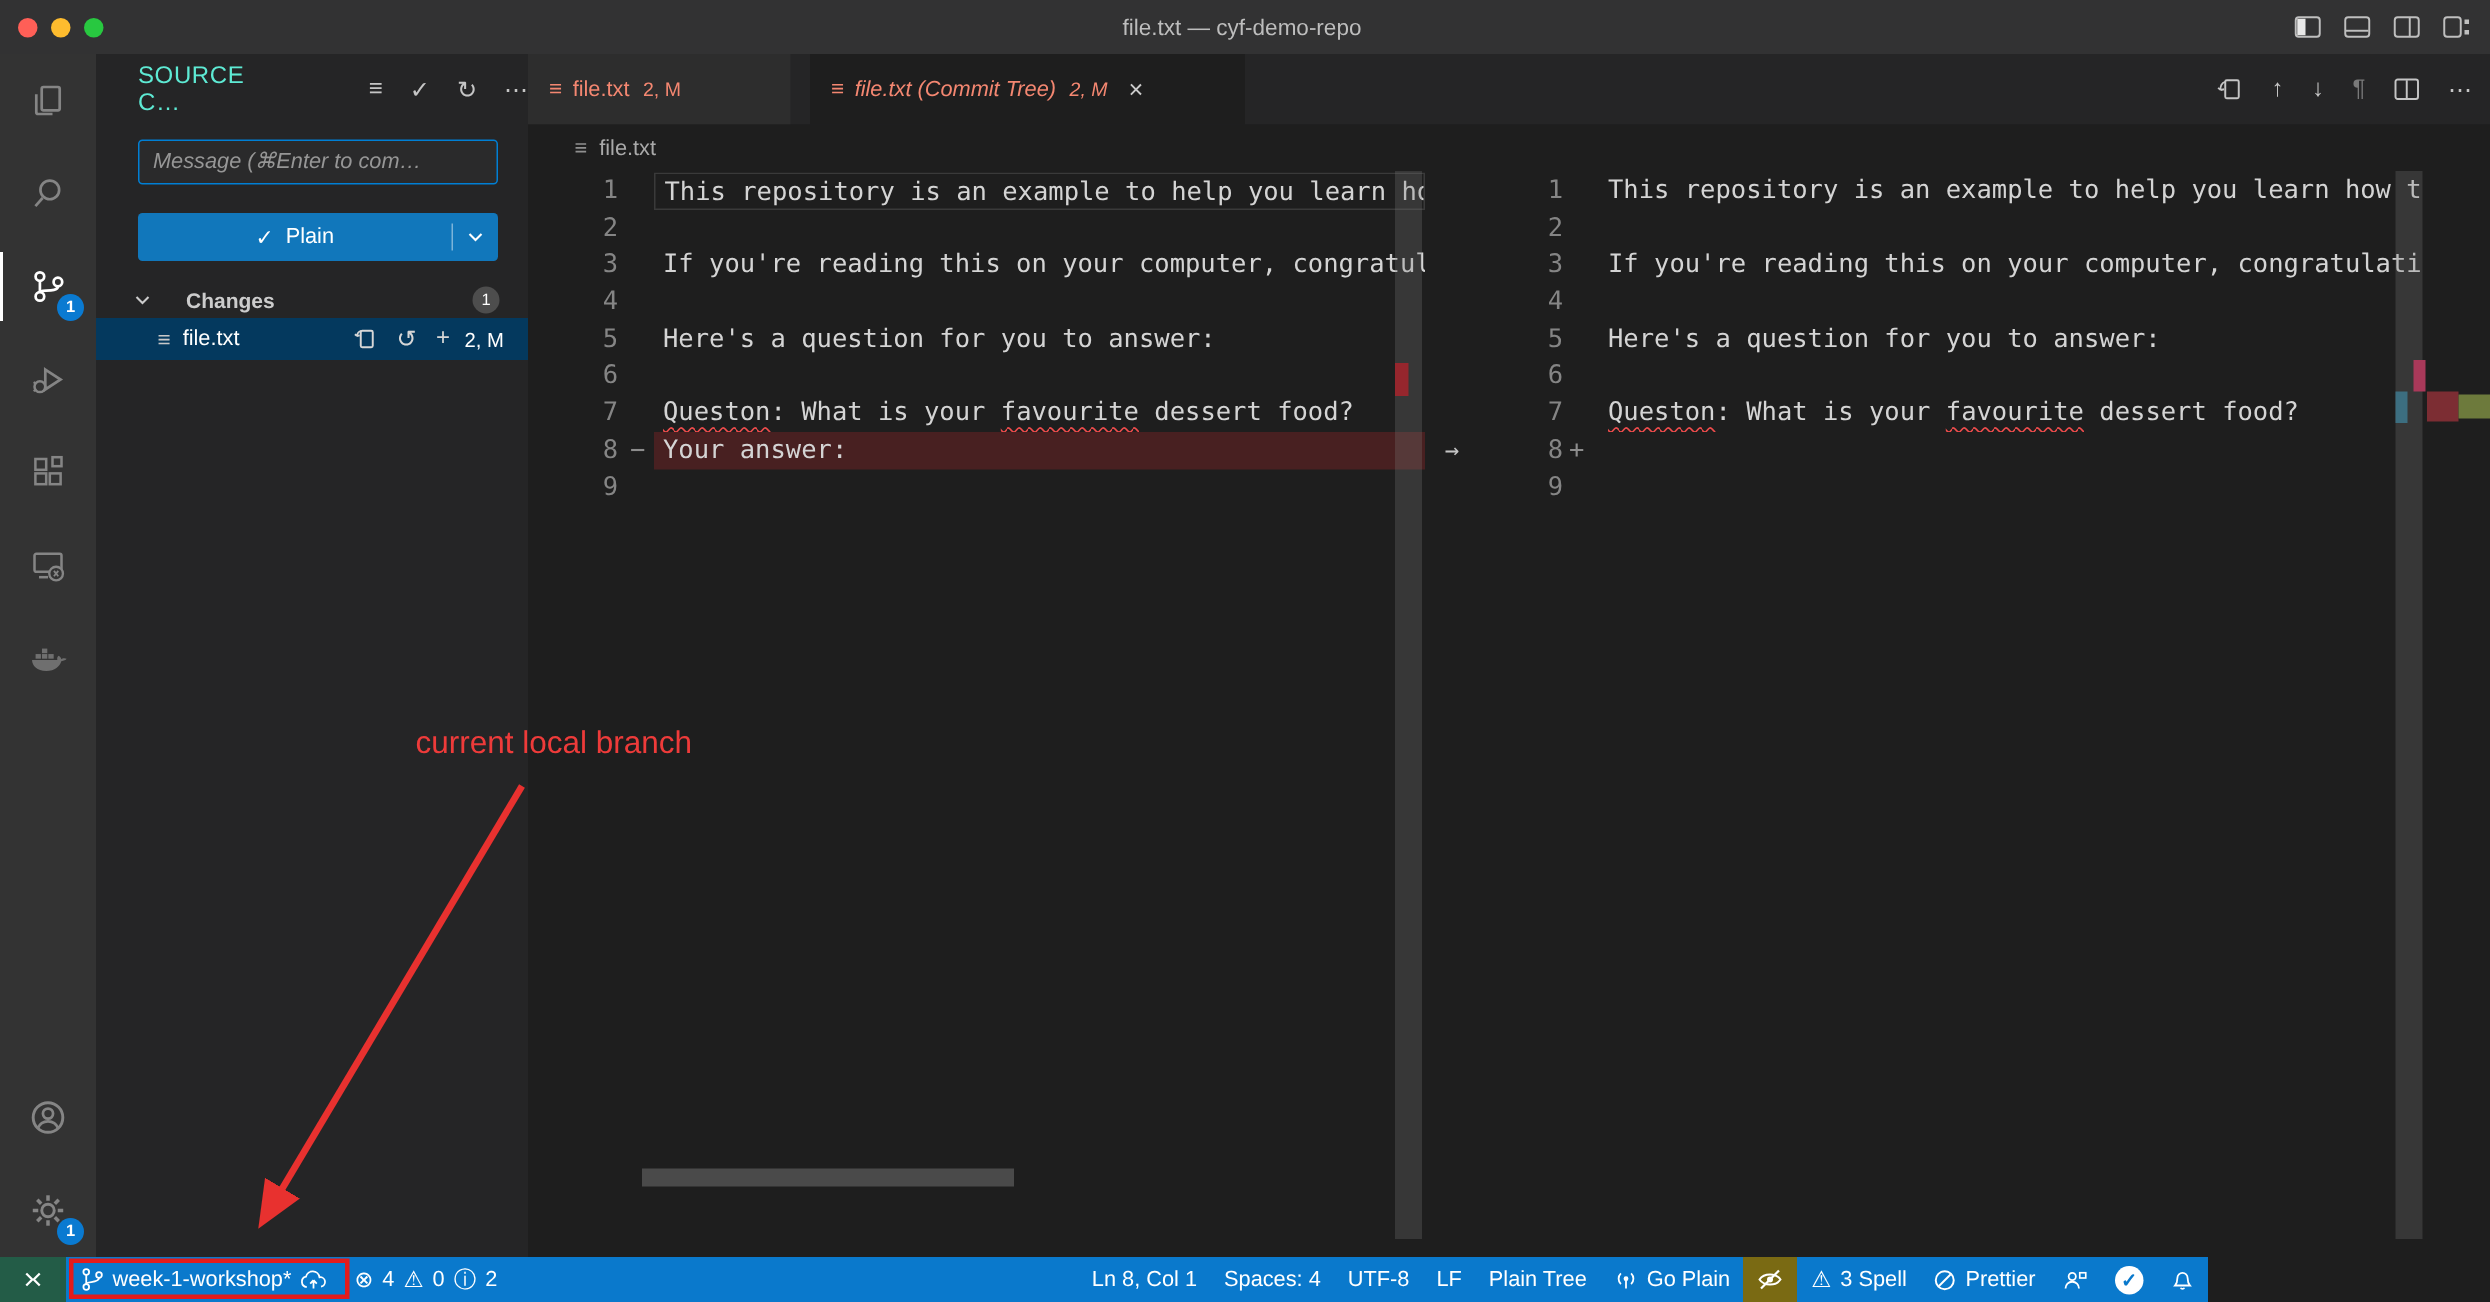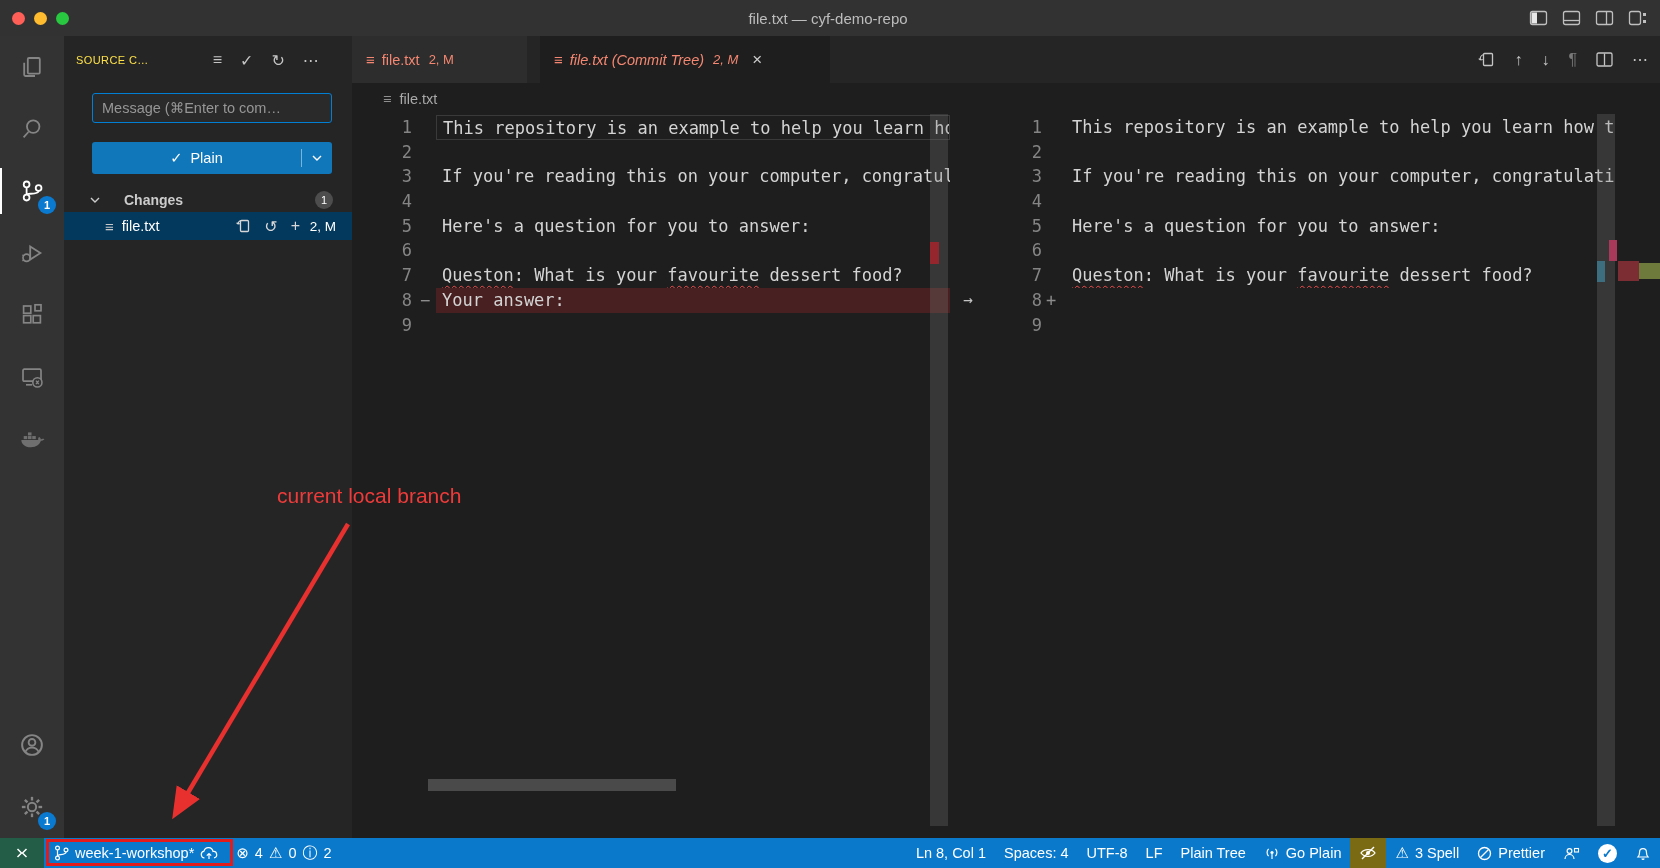--- a/index.html
+++ b/index.html
@@ -23,25 +23,25 @@
   .ab-item { position:relative; width:64px; height:62px; display:flex; align-items:center; justify-content:center; }
   .ab-item.active::before { content:""; position:absolute; left:0; top:8px; bottom:8px; width:2px; background:#ffffff; }
   .badge { position:absolute; right:8px; bottom:8px; min-width:18px; height:18px; border-radius:9px;
            background:#0a7ad1; color:#fff; font-size:11px; font-weight:bold;
            display:flex; align-items:center; justify-content:center; }
   .ab-spacer { flex:1; }
 
   
   #sidebar { position:absolute; left:64px; top:36px; width:288px; height:802px; background:#252526; }
   #scm-header { position:absolute; left:0; top:10px; width:288px; height:28px; display:flex; align-items:center; }
-  #scm-title { margin-left:12px; color:#fde047; font-size:11px; letter-spacing:.4px; }
+  #scm-title { margin-left:28px; color:#5eead4; font-size:16px; letter-spacing:.4px; }
   .hdr-ic { color:#c5c5c5; font-size:16px; margin-left:18px; cursor:pointer; }
   #scm-input { position:absolute; left:28px; top:57px; width:240px; height:30px;
                background:#2a2a2b; border:1px solid #007fd4; border-radius:3px;
-               color:#86efac; font-size:14.5px; padding:0 9px; font-family:"Liberation Sans",sans-serif; }
+               color:#86efac; font-size:14.5px; padding:0 9px; font-family:"Liberation Sans",sans-serif;font-style:italic; }
   #scm-input::placeholder { color:#969696; }
   #commit-btn { position:absolute; left:28px; top:106px; width:240px; height:32px;
                 background:#1177bb; border-radius:3px; display:flex; align-items:center; color:#fff; }
   #commit-main { flex:1; display:flex; align-items:center; justify-content:center; gap:8px; font-size:14.5px; }
   #commit-split { width:1px; height:18px; background:rgba(255,255,255,.45); }
   #commit-dd { width:30px; display:flex; align-items:center; justify-content:center; }
   #changes-row { position:absolute; left:0; top:152px; width:288px; height:24px;
                  display:flex; align-items:center; color:#cccccc; }
   #changes-label { font-size:14px; font-weight:bold; margin-left:24px; }
   #changes-badge { position:absolute; right:19px; width:18px; height:18px; border-radius:50%;
@@ -98,21 +98,21 @@
   #strip-left { left:578px; } #strip-right { left:1245px; }
   .mark { position:absolute; }
   #mark-l-red { left:578px; top:128px; width:9px; height:22px; background:#96262d; }
   #mark-r-pink { left:1257px; top:126px; width:8px; height:21px; background:#a9395a; }
   #mark-r-teal { left:1245px; top:147px; width:8px; height:21px; background:#3c6e80; }
   #mark-r-dred { left:1266px; top:147px; width:21px; height:20px; background:#7c2d33; }
   #mark-r-olv { left:1287px; top:149px; width:21px; height:16px; background:#6d7a3c; }
   #hscroll { position:absolute; left:76px; top:665px; width:248px; height:12px; background:#4a4a4a; }
 
   
-  #statusbar { position:absolute; left:0; top:838px; width:1660px; height:30px; background:#0a79cc;
+  #statusbar { position:absolute; left:0; top:838px; width:1472px; height:30px; background:#0a79cc;
                display:flex; align-items:center; color:#ffffff; font-size:14.5px; }
   .sb-item { display:flex; align-items:center; gap:6px; padding:0 9px; height:30px; }
   #sb-remote { width:44px; background:#235c47; justify-content:center; }
   #sb-branch { padding-left:10px; }
   .sb-glyph { font-size:15px; }
   #sb-right { margin-left:auto; display:flex; align-items:center; height:30px; }
   #sb-eye { background:#7a6a13; }
   .sb-check-circle { width:19px; height:19px; border-radius:50%; background:#ffffff; color:#0a79cc;
                      font-size:13px; font-weight:bold; display:flex; align-items:center; justify-content:center; }
 

